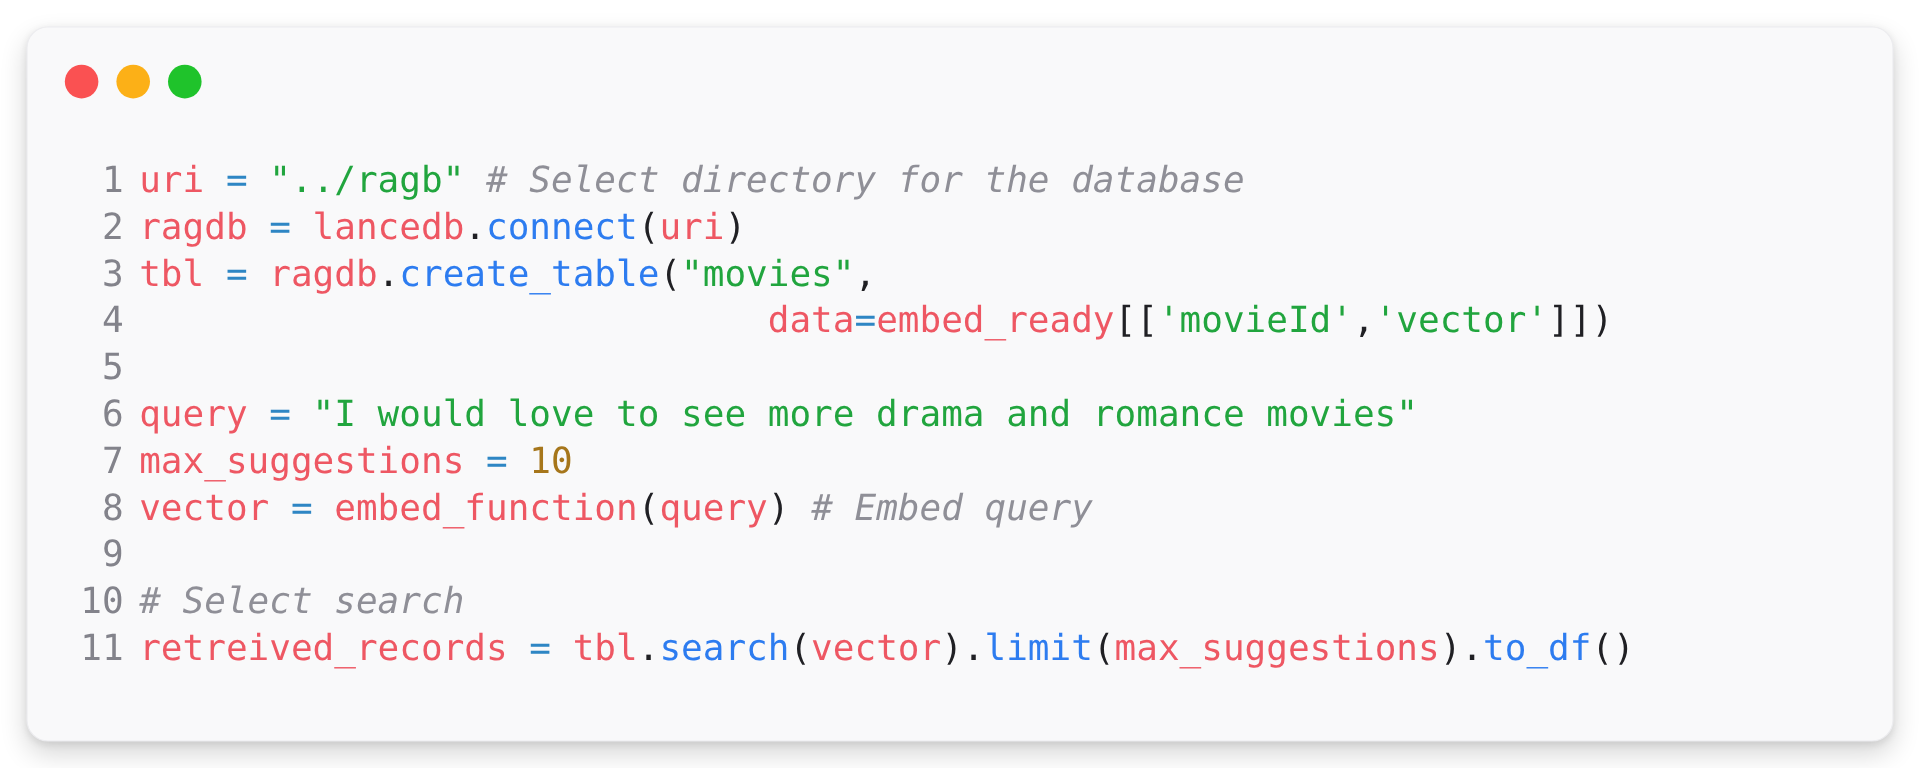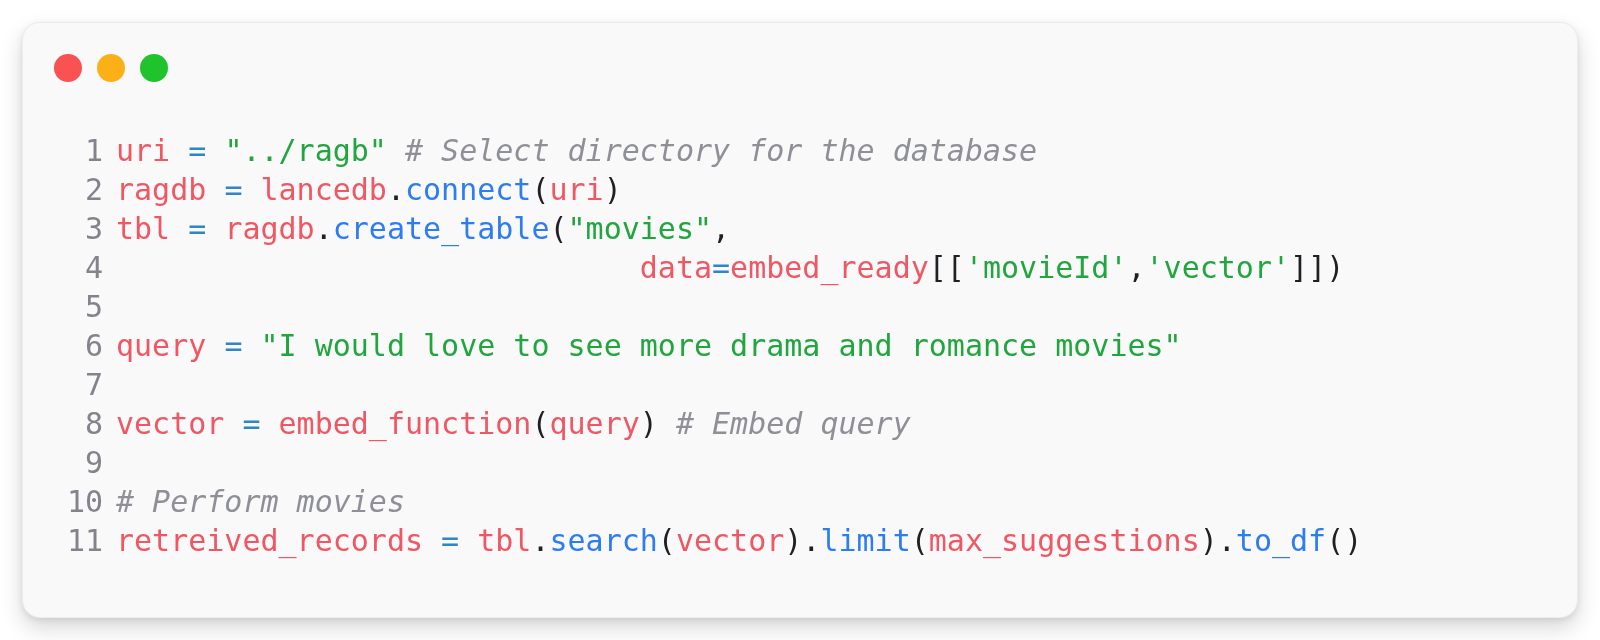--- a/index.html
+++ b/index.html
@@ -60,19 +60,19 @@
       <div class="dot" style="background: rgb(252, 176, 23);"></div>
       <div class="dot" style="background: rgb(31, 195, 43);"></div>
     </div>
   <div class="code-area">
       <div class="line"><span class="ln" style="color: rgb(131, 131, 139);">1</span><span class="tokens"><span style="color: rgb(238, 87, 99);">uri</span><span style="color: rgb(32, 32, 36);"> </span><span style="color: rgb(46, 134, 196);">=</span><span style="color: rgb(32, 32, 36);"> </span><span style="color: rgb(33, 165, 62);">"../ragb"</span><span style="color: rgb(32, 32, 36);"> </span><span class="italic" style="color: rgb(143, 143, 151);"># Select directory for the database</span></span></div>
       <div class="line"><span class="ln" style="color: rgb(131, 131, 139);">2</span><span class="tokens"><span style="color: rgb(238, 87, 99);">ragdb</span><span style="color: rgb(32, 32, 36);"> </span><span style="color: rgb(46, 134, 196);">=</span><span style="color: rgb(32, 32, 36);"> </span><span style="color: rgb(238, 87, 99);">lancedb</span><span style="color: rgb(32, 32, 36);">.</span><span style="color: rgb(45, 124, 240);">connect</span><span style="color: rgb(32, 32, 36);">(</span><span style="color: rgb(238, 87, 99);">uri</span><span style="color: rgb(32, 32, 36);">)</span></span></div>
       <div class="line"><span class="ln" style="color: rgb(131, 131, 139);">3</span><span class="tokens"><span style="color: rgb(238, 87, 99);">tbl</span><span style="color: rgb(32, 32, 36);"> </span><span style="color: rgb(46, 134, 196);">=</span><span style="color: rgb(32, 32, 36);"> </span><span style="color: rgb(238, 87, 99);">ragdb</span><span style="color: rgb(32, 32, 36);">.</span><span style="color: rgb(45, 124, 240);">create_table</span><span style="color: rgb(32, 32, 36);">(</span><span style="color: rgb(33, 165, 62);">"movies"</span><span style="color: rgb(32, 32, 36);">,</span></span></div>
       <div class="line"><span class="ln" style="color: rgb(131, 131, 139);">4</span><span class="tokens"><span style="color: rgb(32, 32, 36);">                             </span><span style="color: rgb(238, 87, 99);">data</span><span style="color: rgb(46, 134, 196);">=</span><span style="color: rgb(238, 87, 99);">embed_ready</span><span style="color: rgb(32, 32, 36);">[[</span><span style="color: rgb(33, 165, 62);">'movieId'</span><span style="color: rgb(32, 32, 36);">,</span><span style="color: rgb(33, 165, 62);">'vector'</span><span style="color: rgb(32, 32, 36);">]])</span></span></div>
       <div class="line"><span class="ln" style="color: rgb(131, 131, 139);">5</span><span class="tokens"></span></div>
       <div class="line"><span class="ln" style="color: rgb(131, 131, 139);">6</span><span class="tokens"><span style="color: rgb(238, 87, 99);">query</span><span style="color: rgb(32, 32, 36);"> </span><span style="color: rgb(46, 134, 196);">=</span><span style="color: rgb(32, 32, 36);"> </span><span style="color: rgb(33, 165, 62);">"I would love to see more drama and romance movies"</span></span></div>
-      <div class="line"><span class="ln" style="color: rgb(131, 131, 139);">7</span></div>
+      <div class="line"><span class="ln" style="color: rgb(131, 131, 139);">7</span><span class="tokens"><span style="color: rgb(238, 87, 99);">max_suggestions</span><span style="color: rgb(32, 32, 36);"> </span><span style="color: rgb(46, 134, 196);">=</span><span style="color: rgb(32, 32, 36);"> </span><span style="color: rgb(166, 118, 27);">10</span></span></div>
       <div class="line"><span class="ln" style="color: rgb(131, 131, 139);">8</span><span class="tokens"><span style="color: rgb(238, 87, 99);">vector</span><span style="color: rgb(32, 32, 36);"> </span><span style="color: rgb(46, 134, 196);">=</span><span style="color: rgb(32, 32, 36);"> </span><span style="color: rgb(238, 87, 99);">embed_function</span><span style="color: rgb(32, 32, 36);">(</span><span style="color: rgb(238, 87, 99);">query</span><span style="color: rgb(32, 32, 36);">)</span><span style="color: rgb(32, 32, 36);"> </span><span class="italic" style="color: rgb(143, 143, 151);"># Embed query</span></span></div>
       <div class="line"><span class="ln" style="color: rgb(131, 131, 139);">9</span><span class="tokens"></span></div>
-      <div class="line"><span class="ln" style="color: rgb(131, 131, 139);">10</span><span class="tokens"><span class="italic" style="color: rgb(143, 143, 151);"># Perform movies</span></span></div>
+      <div class="line"><span class="ln" style="color: rgb(131, 131, 139);">10</span><span class="tokens"><span class="italic" style="color: rgb(143, 143, 151);"># Select search</span></span></div>
       <div class="line"><span class="ln" style="color: rgb(131, 131, 139);">11</span><span class="tokens"><span style="color: rgb(238, 87, 99);">retreived_records</span><span style="color: rgb(32, 32, 36);"> </span><span style="color: rgb(46, 134, 196);">=</span><span style="color: rgb(32, 32, 36);"> </span><span style="color: rgb(238, 87, 99);">tbl</span><span style="color: rgb(32, 32, 36);">.</span><span style="color: rgb(45, 124, 240);">search</span><span style="color: rgb(32, 32, 36);">(</span><span style="color: rgb(238, 87, 99);">vector</span><span style="color: rgb(32, 32, 36);">).</span><span style="color: rgb(45, 124, 240);">limit</span><span style="color: rgb(32, 32, 36);">(</span><span style="color: rgb(238, 87, 99);">max_suggestions</span><span style="color: rgb(32, 32, 36);">).</span><span style="color: rgb(45, 124, 240);">to_df</span><span style="color: rgb(32, 32, 36);">()</span></span></div>
     </div>
 </div>
 
 </body></html>

